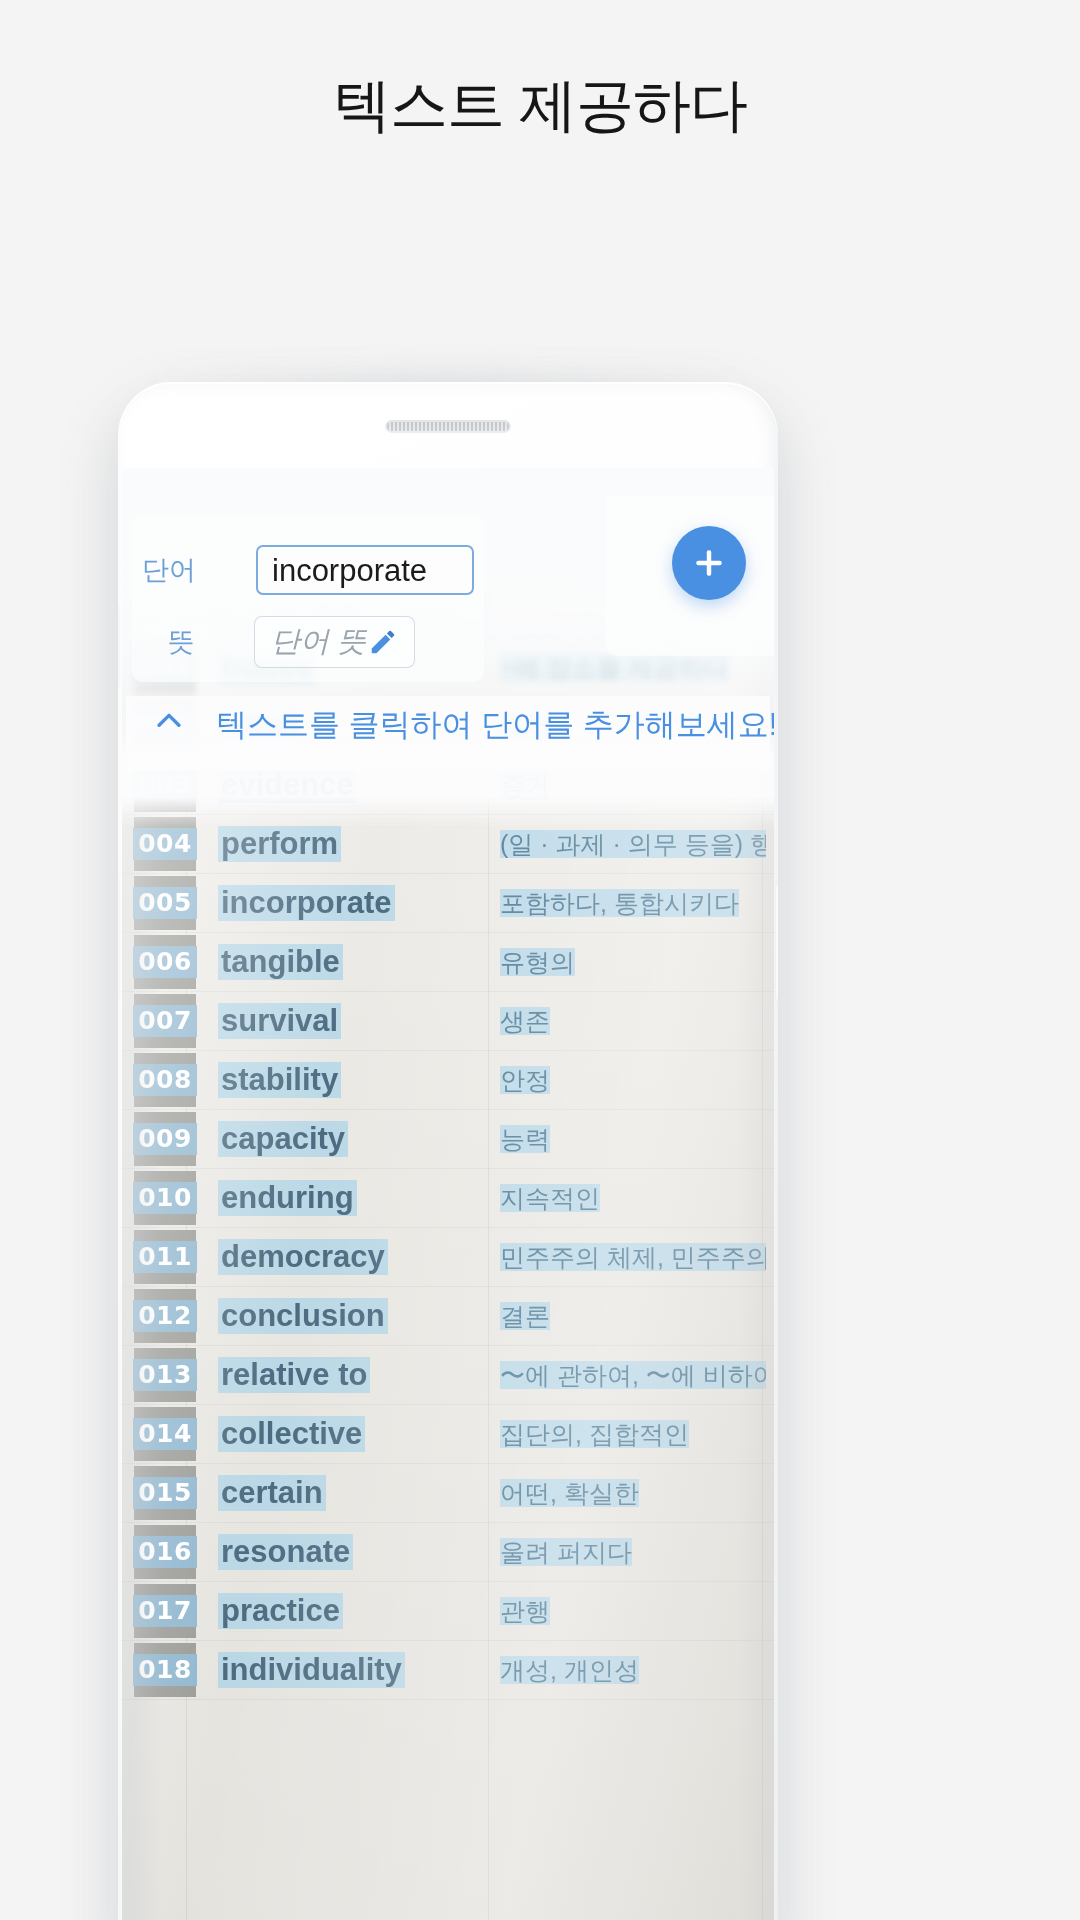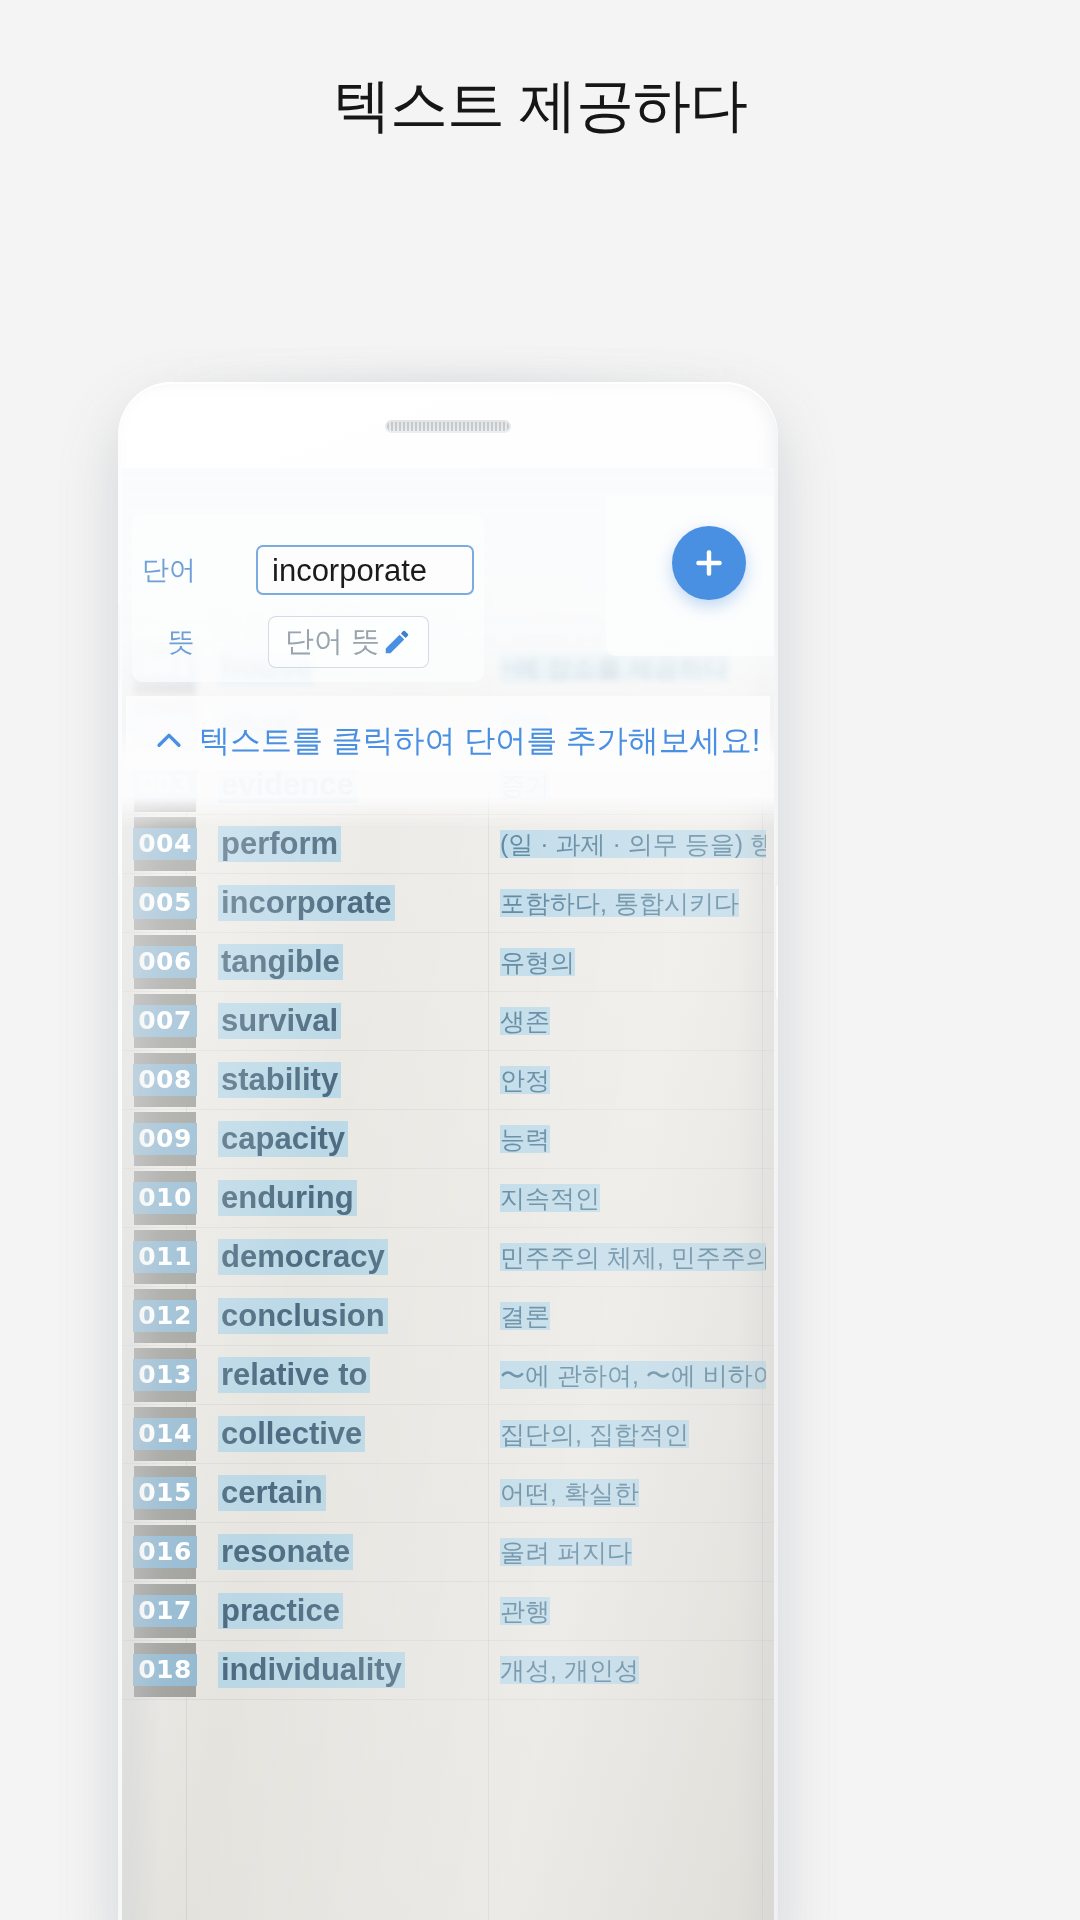--- a/index.html
+++ b/index.html
@@ -148,30 +148,30 @@
   .flabel{
     font-size:27px;color:#6e9fd6;width:66px;text-align:center;flex:none;
   }
   .finput{
     width:218px;height:50px;margin-left:54px;
     border:2px solid #7cacdf;border-radius:7px;background:#fdfdfe;
     display:flex;align-items:center;padding:0 14px;box-sizing:border-box;
   }
   .finput .val{font-size:31px;color:#1b1b1b;line-height:1;}
   .fghost{
-    margin-left:54px;height:52px;border:1px solid rgba(160,180,200,.45);
+    margin-left:40px;height:52px;border:1px solid rgba(160,180,200,.45);
     border-radius:8px;background:rgba(255,255,255,.35);
-    display:flex;align-items:center;gap:2px;padding:0 16px;box-sizing:border-box;
+    display:flex;align-items:center;gap:2px;padding:0 16px;box-sizing:border-box;font-style:italic;
   }
   .fghost .ph{font-size:29px;color:#9aa4ad;}
   .pencil{width:30px;height:30px;display:block;}
 
   .hint-row{
     position:absolute;left:0;right:0;top:236px;height:58px;
-    display:flex;align-items:flex-end;gap:13px;padding-left:30px;
+    display:flex;align-items:flex-start;gap:30px;padding-left:30px;
   }
   .chev{width:34px;height:34px;flex:none;}
   .hint-text{font-size:31px;color:#4a90e2;white-space:nowrap;}
 
   .fab{
     position:absolute;right:28px;top:58px;width:74px;height:74px;border-radius:50%;
     background:#4a90e2;box-shadow:0 6px 16px rgba(74,144,226,.35);
     display:flex;align-items:center;justify-content:center;
   }
   .fab svg{width:38px;height:38px;}

